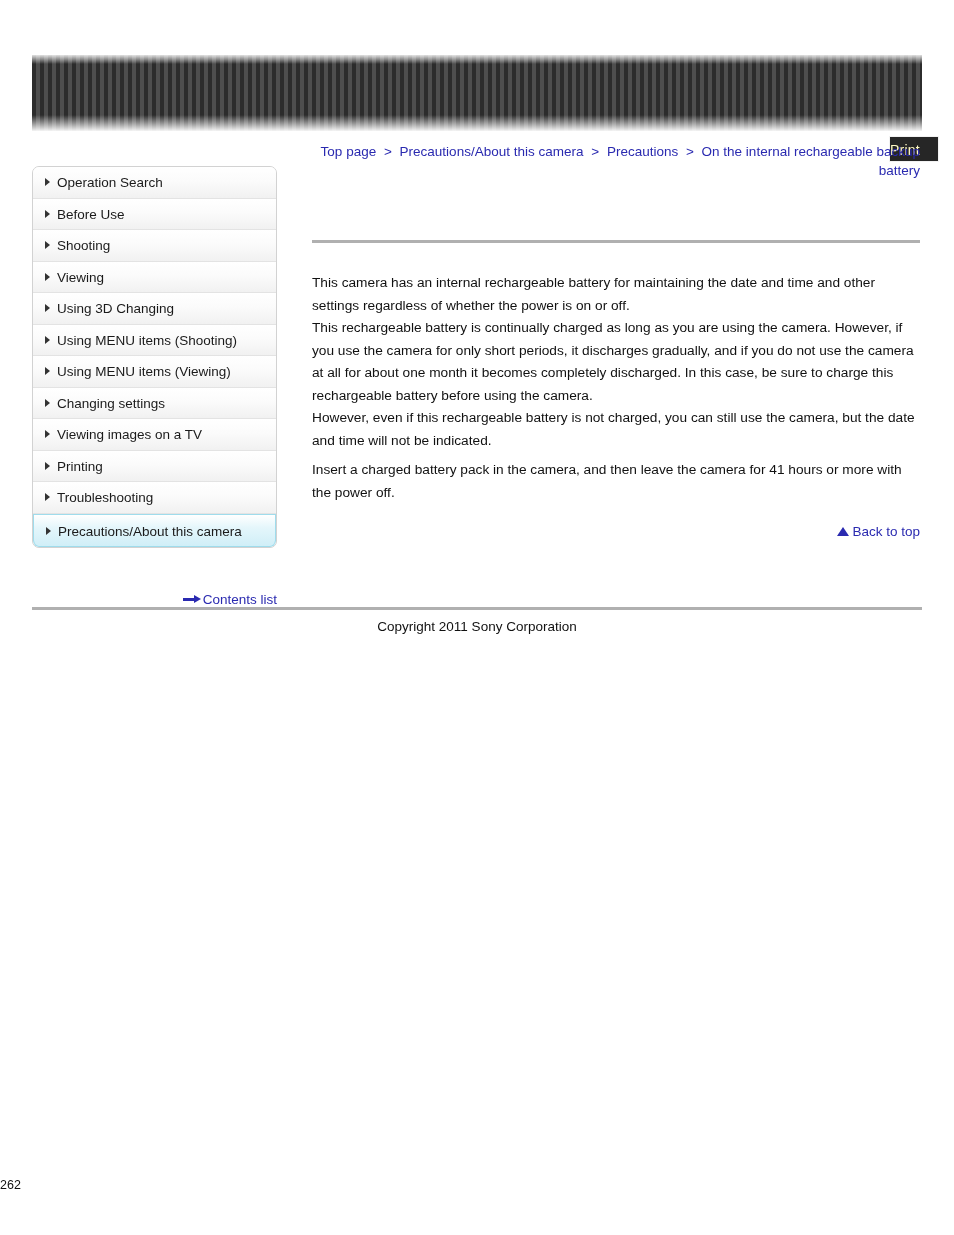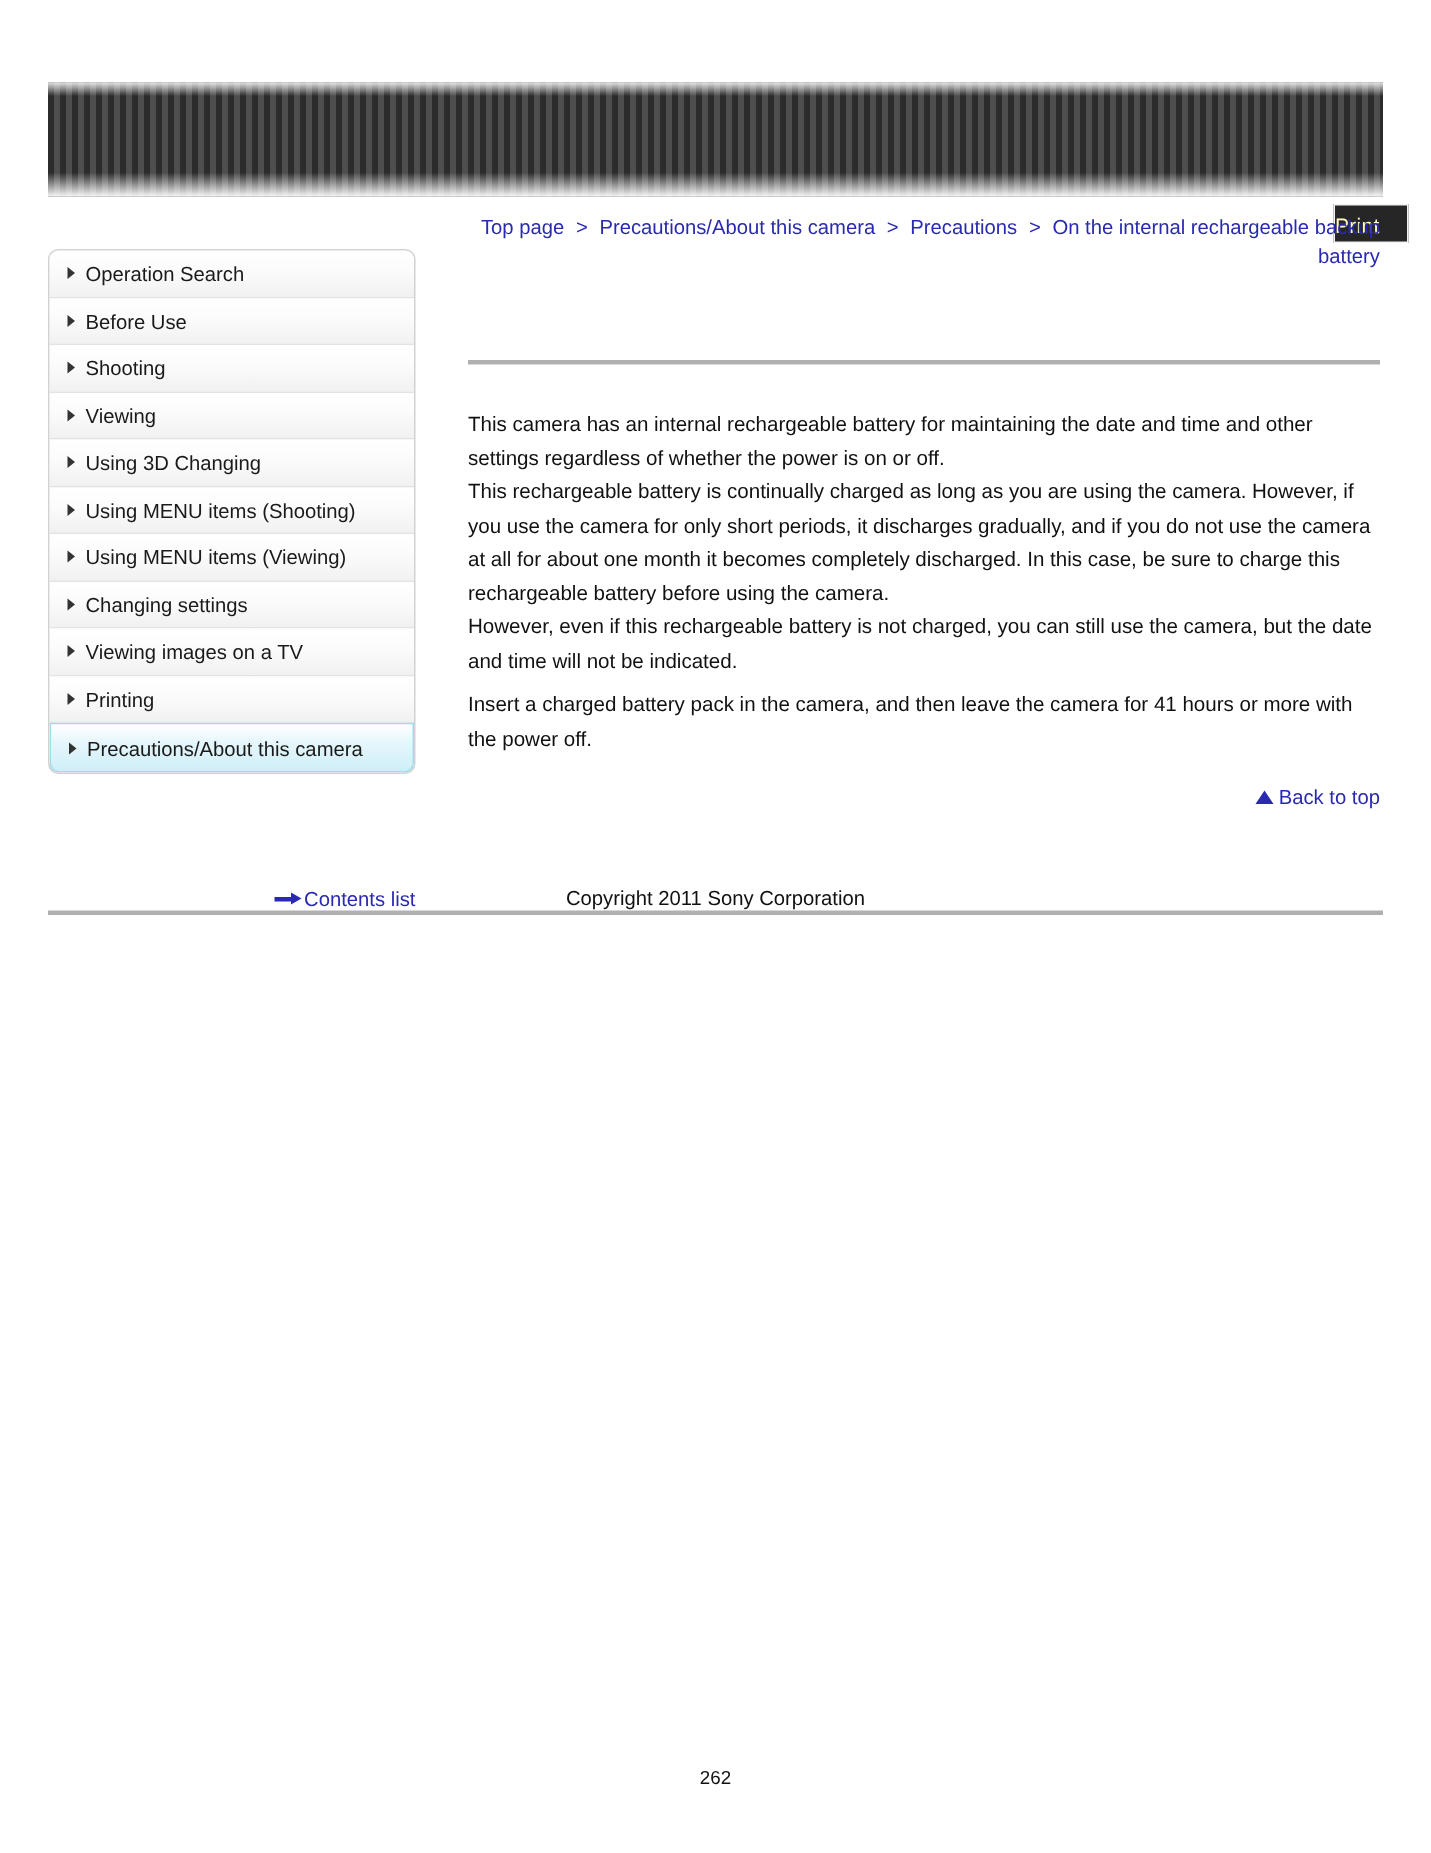--- a/index.html
+++ b/index.html
@@ -194,32 +194,31 @@
     position: absolute;
     left: 32px;
     top: 607px;
     width: 890px;
     height: 3px;
     background: #b0b0b0;
   }
   #copyright {
     position: absolute;
     left: 32px;
-    top: 591px;
+    top: 619px;
     width: 890px;
     text-align: center;
     font-size: 13.5px;
     color: #111111;
   }
   #page-number {
     position: absolute;
     left: 0;
     top: 1178px;
     width: 954px;
-    text-align: center;
     font-size: 12.5px;
     color: #111111;
   }
 </style>
 </head>
 <body>
 
 <div id="header-banner">
   <div id="print-button">Print</div>
 </div>
@@ -238,20 +237,21 @@
     <div class="nav-item"><span class="nav-bullet"></span><span>Operation Search</span></div>
     <div class="nav-item"><span class="nav-bullet"></span><span>Before Use</span></div>
     <div class="nav-item"><span class="nav-bullet"></span><span>Shooting</span></div>
     <div class="nav-item"><span class="nav-bullet"></span><span>Viewing</span></div>
     <div class="nav-item"><span class="nav-bullet"></span><span>Using 3D Changing</span></div>
     <div class="nav-item"><span class="nav-bullet"></span><span>Using MENU items (Shooting)</span></div>
     <div class="nav-item"><span class="nav-bullet"></span><span>Using MENU items (Viewing)</span></div>
     <div class="nav-item"><span class="nav-bullet"></span><span>Changing settings</span></div>
     <div class="nav-item"><span class="nav-bullet"></span><span>Viewing images on a TV</span></div>
     <div class="nav-item"><span class="nav-bullet"></span><span>Printing</span></div>
+    <div class="nav-item"><span class="nav-bullet"></span><span>Troubleshooting</span></div>
     <div class="nav-item active"><span class="nav-bullet"></span><span>Precautions/About this camera</span></div>
   </div>
 
 <div id="contents-list-row">
   <span class="arrow-right-icon"></span><span>Contents list</span>
 </div>
 
 <div id="content-rule"></div>
 
 <div id="paragraph-1" class="body-paragraph">This camera has an internal rechargeable battery for maintaining the date and time and other settings regardless of whether the power is on or off.<br>This rechargeable battery is continually charged as long as you are using the camera. However, if you use the camera for only short periods, it discharges gradually, and if you do not use the camera at all for about one month it becomes completely discharged. In this case, be sure to charge this rechargeable battery before using the camera.<br>However, even if this rechargeable battery is not charged, you can still use the camera, but the date and time will not be indicated.</div>

